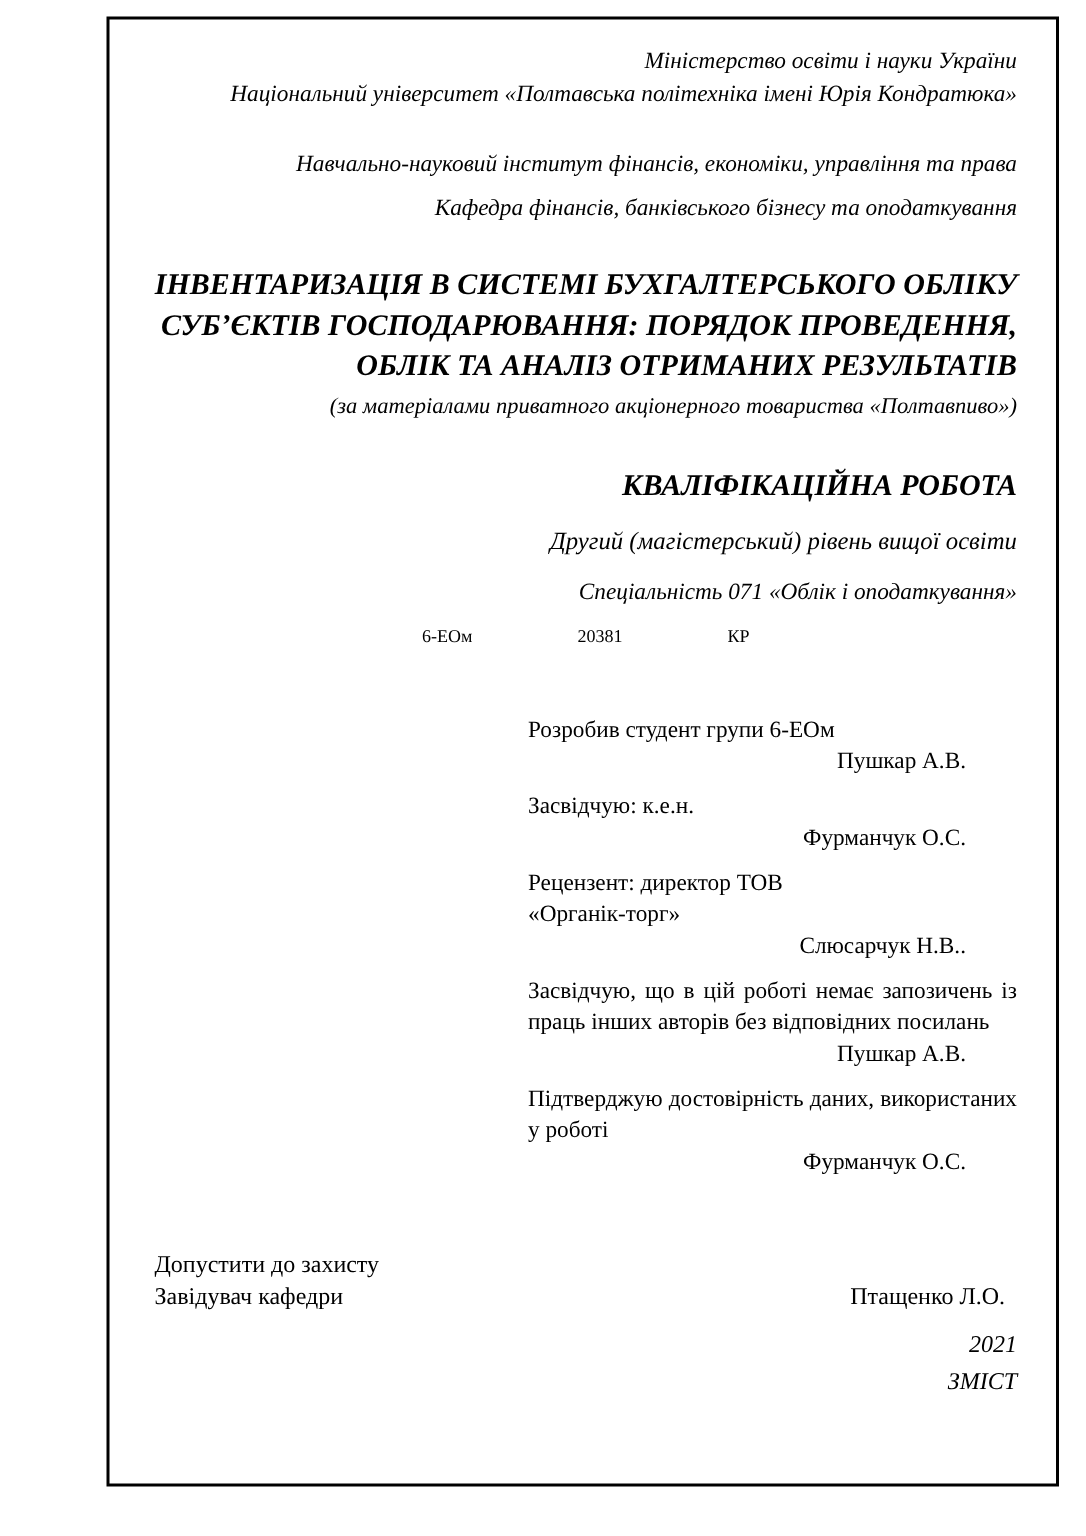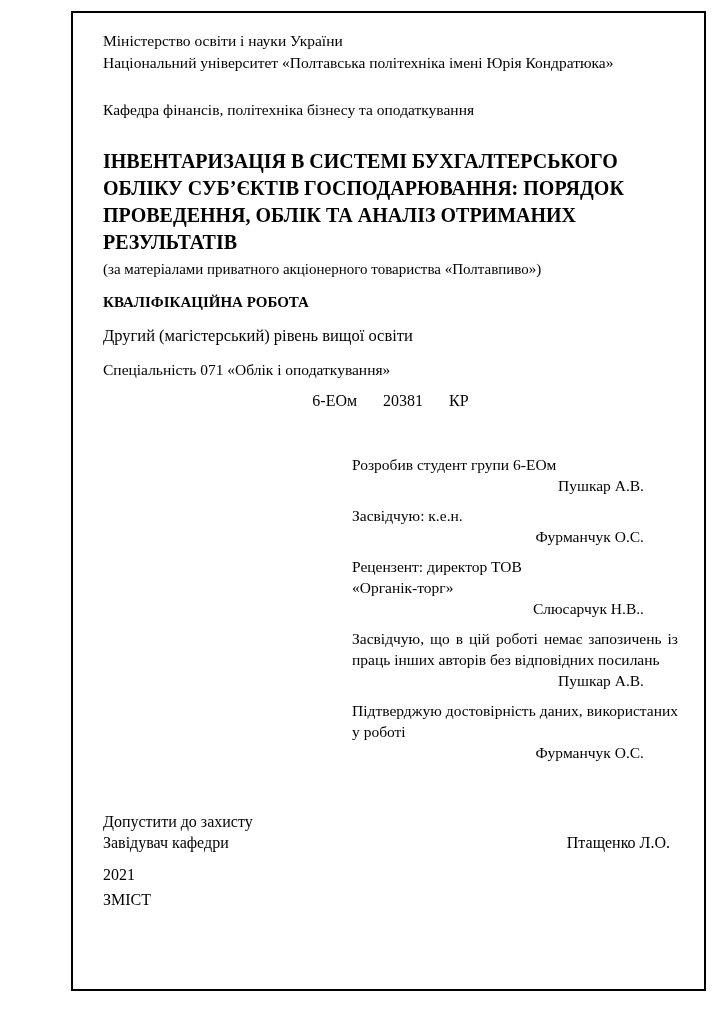--- a/index.html
+++ b/index.html
@@ -5,36 +5,36 @@
   html, body { margin:0; padding:0; }
   body {
     width:724px; height:1024px; background:#ffffff; color:#000;
     font-family:"Liberation Serif", serif; position:relative; overflow:hidden;
   }
   .frame {
     position:absolute; left:71px; top:11px; width:635px; height:980px;
     border:2px solid #000; box-sizing:border-box;
     padding:18px 26px 6px 30px;
   }
-  .c { text-align:left; }
+  .c { text-align:right;font-style:italic; }
   .hdr  { font-size:15.5px; line-height:20px; }
   .hdr-1 { margin-bottom:2px; }
   .hdr-2 { margin-bottom:27px; }
   .hdr-3 { margin-bottom:9px; }
   .title {
     font-weight:bold; font-size:20px; line-height:27px;
     margin:28px auto 0; max-width:585px;
   }
   .subtitle { font-size:15px; line-height:20px; margin-top:3px; }
-  .worktype { font-weight:bold; font-size:15px; margin-top:15px; }
+  .worktype { font-weight:bold; font-size:20px; margin-top:32px; }
   .level { font-size:16.5px; margin-top:15px; }
   .spec  { font-size:15.5px; margin-top:15px; }
   .grp {
-    display:flex; justify-content:center; gap:26px;
-    font-size:16px; margin-top:13px;
+    display:flex; justify-content:center; gap:70px;
+    font-size:12px; margin-top:13px;
   }
   .sig {
     margin:44px 0 0 auto; width:326px;
     font-size:15.5px; line-height:21px;
   }
   .sig .entry { margin-bottom:9px; }
   .sig .role  { white-space:pre-line; }
   .sig .role.justify { white-space:normal; text-align:justify; }
   .sig .name  { text-align:right; padding-right:34px; }
   .approval { margin-top:48px; font-size:16px; line-height:21px; }
@@ -42,21 +42,22 @@
   .year { font-size:16px; margin-top:13px; }
   .toc  { font-size:16px; margin-top:7px; }
 </style>
 </head>
 <body>
 
 <div class="frame">
 
   <div class="hdr c hdr-1">Міністерство освіти і науки України</div>
   <div class="hdr c hdr-2">Національний університет «Полтавська політехніка імені Юрія Кондратюка»</div>
-  <div class="hdr c">Кафедра фінансів, політехніка бізнесу та оподаткування</div>
+  <div class="hdr c hdr-3">Навчально-науковий інститут фінансів, економіки, управління та права</div>
+  <div class="hdr c">Кафедра фінансів, банківського бізнесу та оподаткування</div>
 
   <div class="title c">ІНВЕНТАРИЗАЦІЯ В СИСТЕМІ БУХГАЛТЕРСЬКОГО ОБЛІКУ СУБ’ЄКТІВ ГОСПОДАРЮВАННЯ: ПОРЯДОК ПРОВЕДЕННЯ, ОБЛІК ТА АНАЛІЗ ОТРИМАНИХ РЕЗУЛЬТАТІВ</div>
   <div class="subtitle c">(за матеріалами приватного акціонерного товариства «Полтавпиво»)</div>
 
   <div class="worktype c">КВАЛІФІКАЦІЙНА РОБОТА</div>
   <div class="level c">Другий (магістерський) рівень вищої освіти</div>
   <div class="spec c">Спеціальність 071 «Облік і оподаткування»</div>
 
   <div class="grp">
     <span>6-ЕОм</span>

